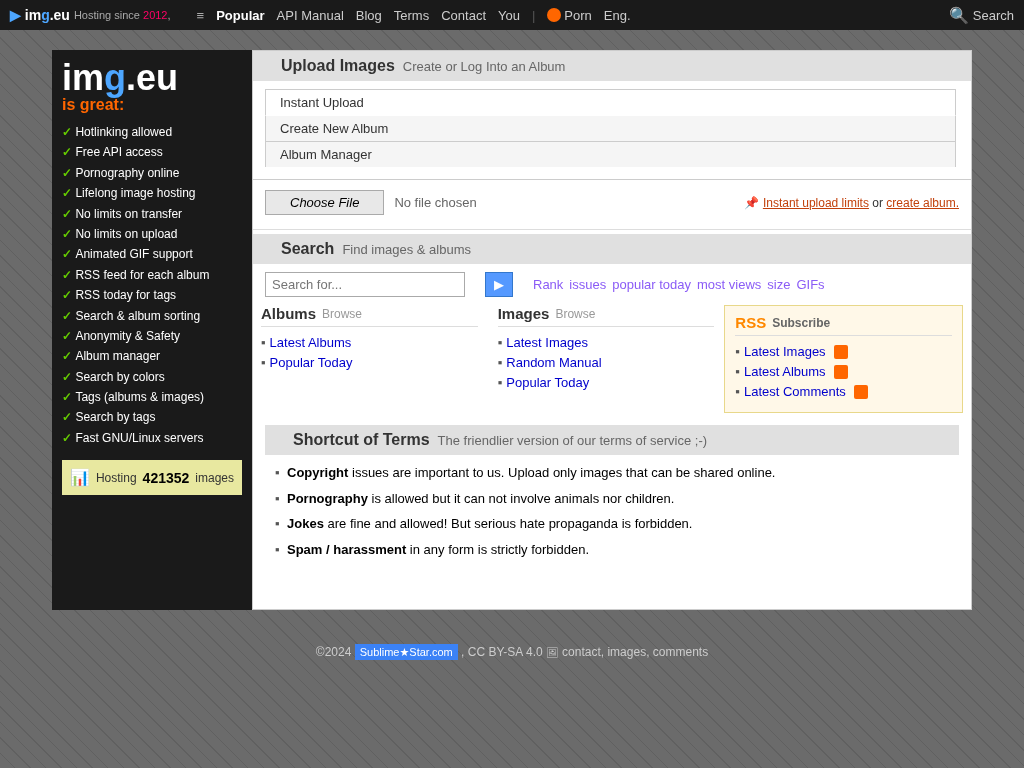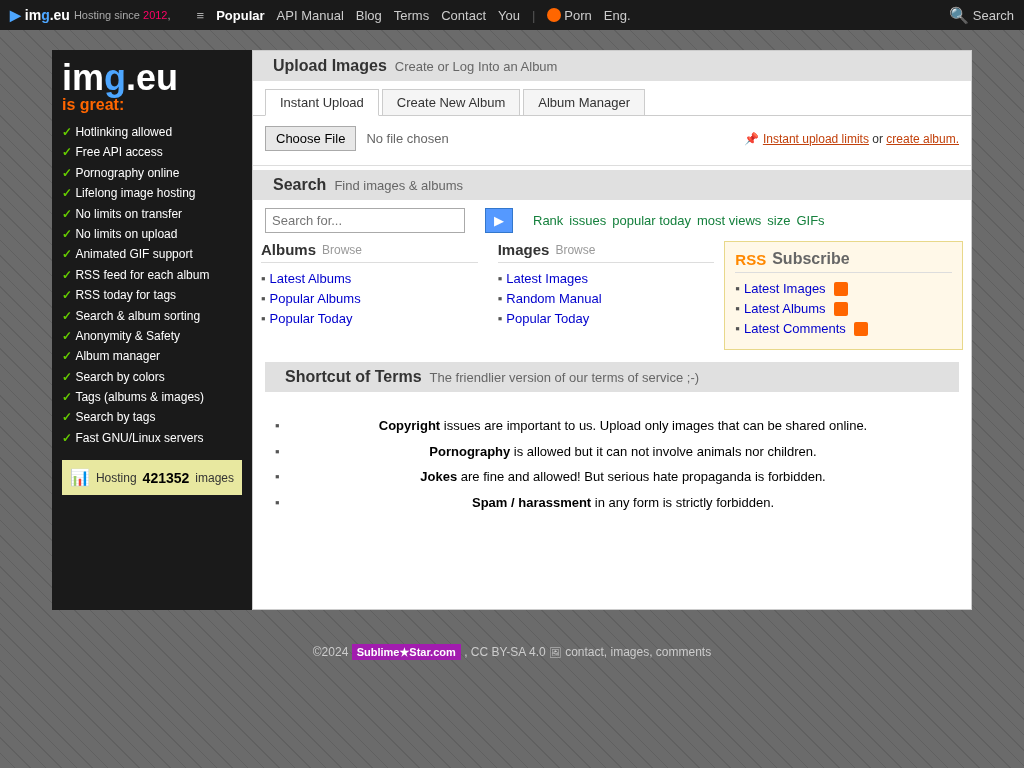--- a/index.html
+++ b/index.html
@@ -125,40 +125,41 @@
     
     #content {
       flex: 1;
       background: #fff;
       border: 1px solid #ccc;
     }
 
     
     .section-header {
       background: #e0e0e0;
-      padding: 6px 20px;
+      padding: 6px 28px;
       font-size: 16px;
       font-weight: bold;
       color: #333;
       display: flex;
       align-items: center;
       gap: 8px;
     }
     .section-header .sub {
       font-size: 13px;
       font-weight: normal;
       color: #666;
     }
 
     
     .upload-tabs {
       display: flex;
       gap: 0;
-      padding: 8px 12px 0;
+      padding: 8px 12px 12px;
       border-bottom: 1px solid #ccc;
+      flex-direction: column;
     }
     .upload-tab {
       padding: 5px 14px;
       border: 1px solid #ccc;
       border-bottom: none;
       cursor: pointer;
       background: #f5f5f5;
       font-size: 13px;
       color: #333;
       text-decoration: none;
@@ -172,25 +173,26 @@
     }
 
     
     .upload-row {
       padding: 10px 12px;
       display: flex;
       align-items: center;
       gap: 10px;
     }
     .choose-file-btn {
-      padding: 4px 10px;
+      padding: 4px 24px;
       border: 1px solid #aaa;
       background: #e8e8e8;
       cursor: pointer;
       font-size: 13px;
+      font-style: italic;
     }
     .no-file-label {
       color: #666;
       font-size: 13px;
     }
     .upload-limits-area {
       margin-left: auto;
       font-size: 12px;
       color: #333;
     }
@@ -215,21 +217,21 @@
       color: #fff;
       padding: 4px 8px;
       cursor: pointer;
       font-size: 13px;
     }
     .search-sort-links {
       display: flex;
       gap: 6px;
       font-size: 13px;
     }
-    .search-sort-links a { color: #15803d; text-decoration: none; }
+    .search-sort-links a { color: #8b5cf6; text-decoration: none; }
 
     
     .browse-row {
       display: flex;
       padding: 0 8px 12px;
       gap: 0;
     }
     .browse-panel {
       flex: 1;
       padding: 0 10px;
@@ -255,21 +257,21 @@
       font-size: 12px;
       font-weight: normal;
       color: #999;
     }
     .browse-panel-header .rss-label {
       font-size: 15px;
       font-weight: bold;
       color: #ff8800;
     }
     .browse-panel-header .subscribe-label {
-      font-size: 16px;
+      font-size: 12px;
       color: #666;
     }
     .browse-list {
       list-style: none;
     }
     .browse-list li {
       margin-bottom: 5px;
       font-size: 13px;
       display: flex;
       align-items: center;
@@ -315,25 +317,24 @@
 
     
     #footer {
       text-align: center;
       color: #ccc;
       font-size: 12px;
       padding: 15px;
     }
     #footer a { color: #ccc; text-decoration: none; }
     #footer .sublime-star {
-      background: #a21caf;
+      background: #3b82f6;
       color: #fff;
       padding: 2px 5px;
       font-size: 11px;
-      font-weight: bold;
     }
 
     .divider {
       border: none;
       border-top: 1px solid #ddd;
       margin: 4px 0;
     }
   </style>
 </head>
 <body>
@@ -456,23 +457,20 @@
       <div class="browse-panel">
         <div class="browse-panel-header">
           <span>Albums</span>
           <span class="browse-label">Browse</span>
         </div>
         <ul class="browse-list">
           <li>
               <a href="#">Latest Albums</a>
             </li>
           <li>
-              <a href="#">Popular Albums</a>
-            </li>
-          <li>
               <a href="#">Popular Today</a>
             </li>
         </ul>
       </div>
 
       <div class="browse-panel">
         <div class="browse-panel-header">
           <span>Images</span>
           <span class="browse-label">Browse</span>
         </div>
@@ -509,21 +507,21 @@
           </li>
         </ul>
       </div>
     </div>
 
     <div class="terms-section">
       <div class="section-header">
         <span>Shortcut of Terms</span>
         <span class="sub">The friendlier version of our terms of service ;-)</span>
       </div>
-      <ul class="terms-list" style="margin-top:24px;text-align:center;">
+      <ul class="terms-list" style="margin-top:8px;">
         <li><strong>Copyright</strong> issues are important to us. Upload only images that can be shared online.</li>
         <li><strong>Pornography</strong> is allowed but it can not involve animals nor children.</li>
         <li><strong>Jokes</strong> are fine and allowed! But serious hate propaganda is forbidden.</li>
         <li><strong>Spam / harassment</strong> in any form is strictly forbidden.</li>
       </ul>
     </div>
 
   </main>
 </div>
 

